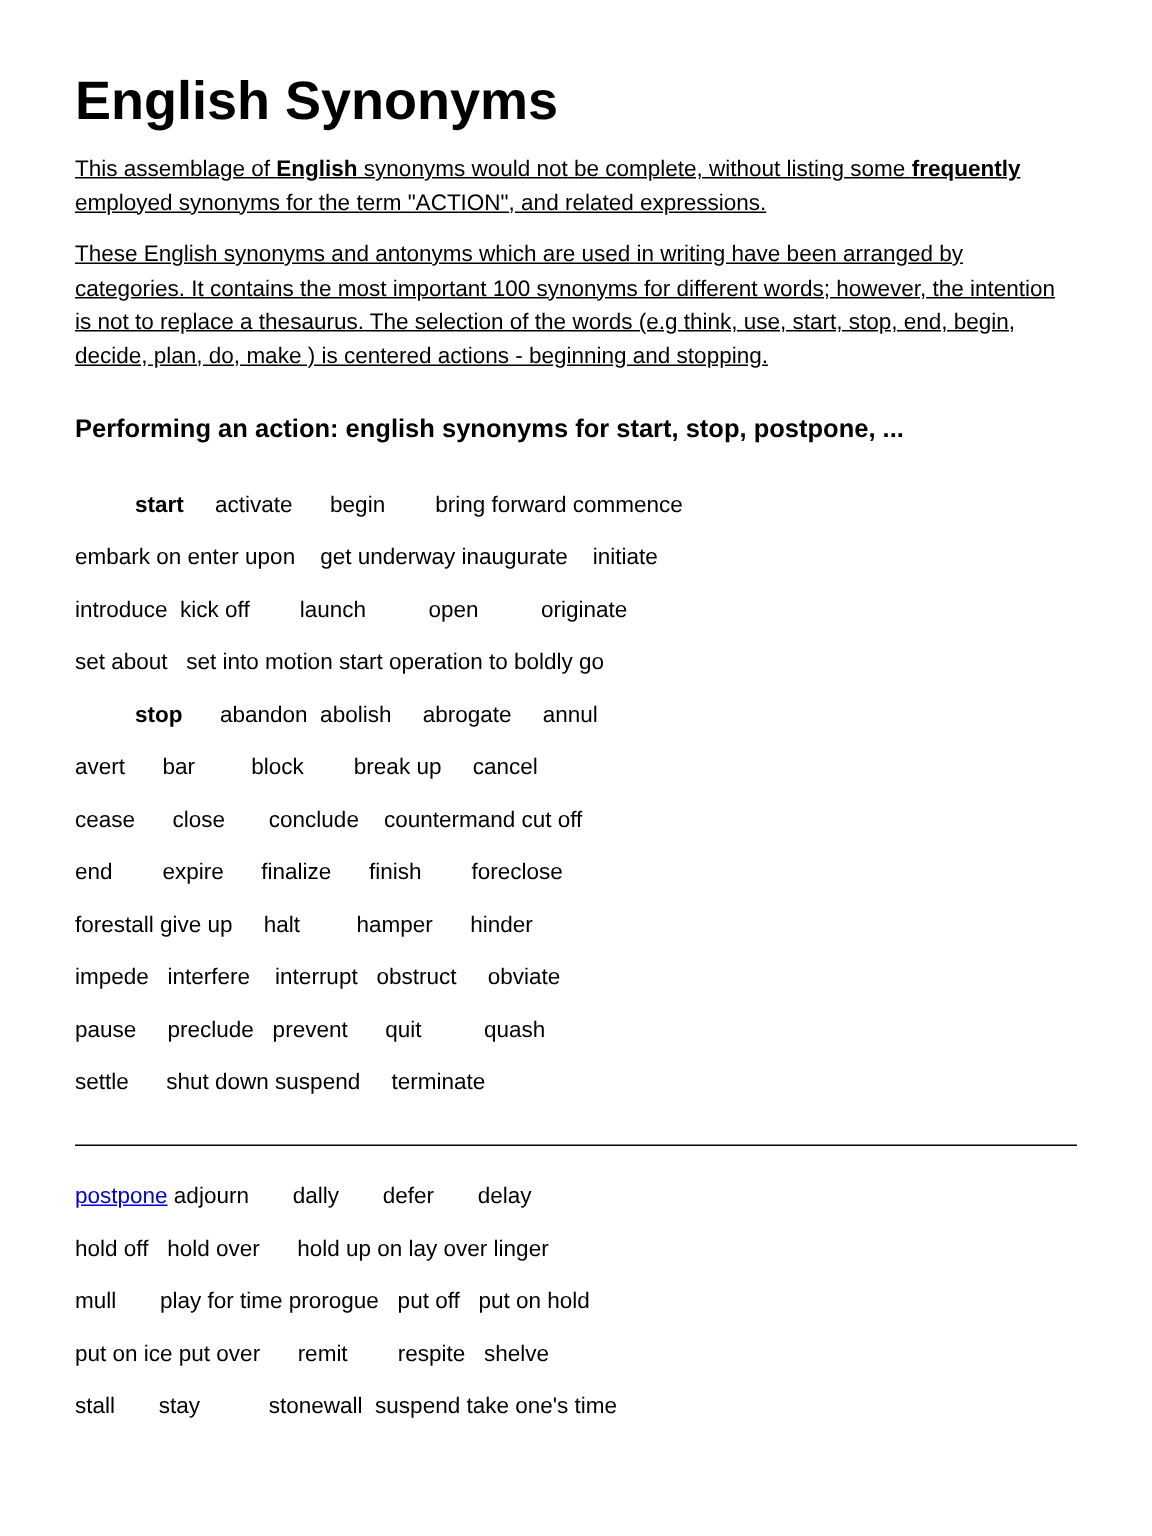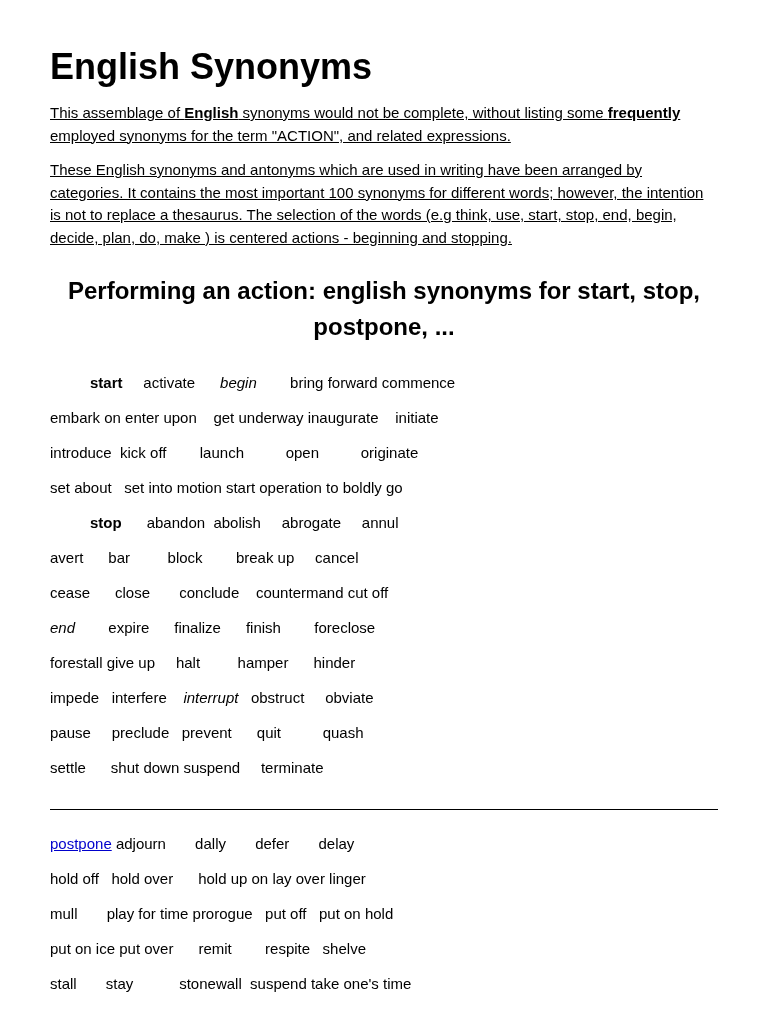--- a/index.html
+++ b/index.html
@@ -15,43 +15,41 @@
       background: #fff;
       padding: 40px 50px;
       max-width: 768px;
     }
     h1 {
       font-size: 36px;
       font-weight: bold;
       margin-bottom: 8px;
     }
     h2 {
-      font-size: 24px;
+      font-size: 17px;
       font-weight: bold;
       margin-top: 24px;
       margin-bottom: 16px;
-      text-align: center;
     }
     .intro-para {
       margin-bottom: 12px;
       text-decoration: underline;
     }
     .bold-word {
       font-weight: bold;
     }
     .word-list {
       margin-bottom: 8px;
       line-height: 1.8;
     }
     .word-bold {
       font-weight: bold;
       margin-left: 40px;
     }
     .word-italic {
-      font-style: italic;
     }
     .word-link {
       color: #0000cc;
     }
     hr {
       border: none;
       border-top: 1px solid #000;
       margin: 12px 0;
     }
     .content-block {

